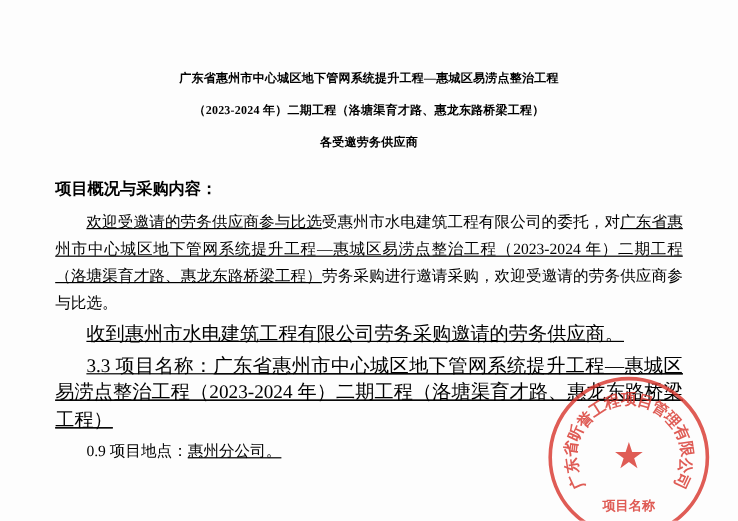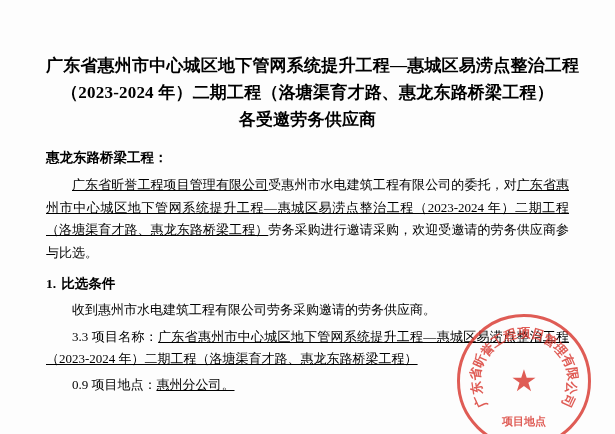--- a/index.html
+++ b/index.html
@@ -19,21 +19,21 @@
     position: relative;
     width: 615px;
     height: 434px;
     box-sizing: border-box;
     padding: 52px 46px 0 46px;
     background: #fdfdfd;
   }
   .doc-title {
     text-align: center;
     font-weight: bold;
-    font-size: 17px;
+    font-size: 10px;
     line-height: 27px;
     letter-spacing: 0.2px;
   }
   .doc-title .line {
     display: block;
     white-space: nowrap;
   }
   .salutation {
     margin-top: 14px;
     font-weight: bold;
@@ -54,24 +54,25 @@
     margin-top: 9px;
     font-weight: bold;
     font-size: 13.5px;
     line-height: 22px;
   }
   .section-head .num {
     margin-right: 5px;
   }
   .sub-par {
     margin-top: 4px;
-    font-size: 13px;
+    font-size: 16px;
     line-height: 22.5px;
     text-indent: 26px;
     text-align: justify;
+    text-decoration: underline;
   }
   .sub-par2 {
     margin-top: 3px;
     font-size: 13px;
     line-height: 22.5px;
     text-indent: 26px;
   }
   
   .seal {
     position: absolute;
@@ -133,25 +134,24 @@
 <body>
 
 <div class="page">
 
   <div class="doc-title">
     <span class="line">广东省惠州市中心城区地下管网系统提升工程—惠城区易涝点整治工程</span>
     <span class="line">（2023-2024 年）二期工程（洛塘渠育才路、惠龙东路桥梁工程）</span>
     <span class="line">各受邀劳务供应商</span>
   </div>
 
-  <div class="salutation">惠龙东路桥梁工程：</div>
-
-  <div class="body-par"><span class="u">广东省昕誉工程项目管理有限公司</span><span>受惠州市水电建筑工程有限公司的委托，对</span><span class="u">广东省惠州市中心城区地下管网系统提升工程—惠城区易涝点整治工程（2023-2024 年）二期工程（洛塘渠育才路、惠龙东路桥梁工程）</span><span>劳务采购进行邀请采购，欢迎受邀请的劳务供应商参与比选。</span></div>
-
-  <div class="section-head"><span class="num">1.</span><span>比选条件</span></div>
+  <div class="salutation">项目概况与采购内容：</div>
+
+  <div class="body-par"><span class="u">欢迎受邀请的劳务供应商参与比选</span><span>受惠州市水电建筑工程有限公司的委托，对</span><span class="u">广东省惠州市中心城区地下管网系统提升工程—惠城区易涝点整治工程（2023-2024 年）二期工程（洛塘渠育才路、惠龙东路桥梁工程）</span><span>劳务采购进行邀请采购，欢迎受邀请的劳务供应商参与比选。</span></div>
+
 
   <div class="sub-par">收到惠州市水电建筑工程有限公司劳务采购邀请的劳务供应商。</div>
 
 
   <div class="sub-par"><span>3.3 项目名称：</span><span class="u">广东省惠州市中心城区地下管网系统提升工程—惠城区易涝点整治工程（2023-2024 年）二期工程（洛塘渠育才路、惠龙东路桥梁工程）</span></div>
 
   <div class="sub-par2"><span>0.9 项目地点：</span><span class="u">惠州分公司。</span></div>
 
   <div class="seal">
     <div class="seal-ring-text" id="sealRing">
@@ -195,16 +195,16 @@
           <i style="left: 47.5494px; top: -6.56177px; transform: translate(-50%, -50%) rotate(82.1429deg);">限</i>
         </span>
         <span>
           <i style="left: 47.4639px; top: 7.15403px; transform: translate(-50%, -50%) rotate(98.5714deg);">公</i>
         </span>
         <span>
           <i style="left: 43.5028px; top: 20.2857px; transform: translate(-50%, -50%) rotate(115deg);">司</i>
         </span>
       </div>
     <div class="star">★</div>
-    <div class="seal-bottom">项目地点</div>
+    <div class="seal-bottom">项目名称</div>
   </div>
 
 </div>
 
 </body></html>

